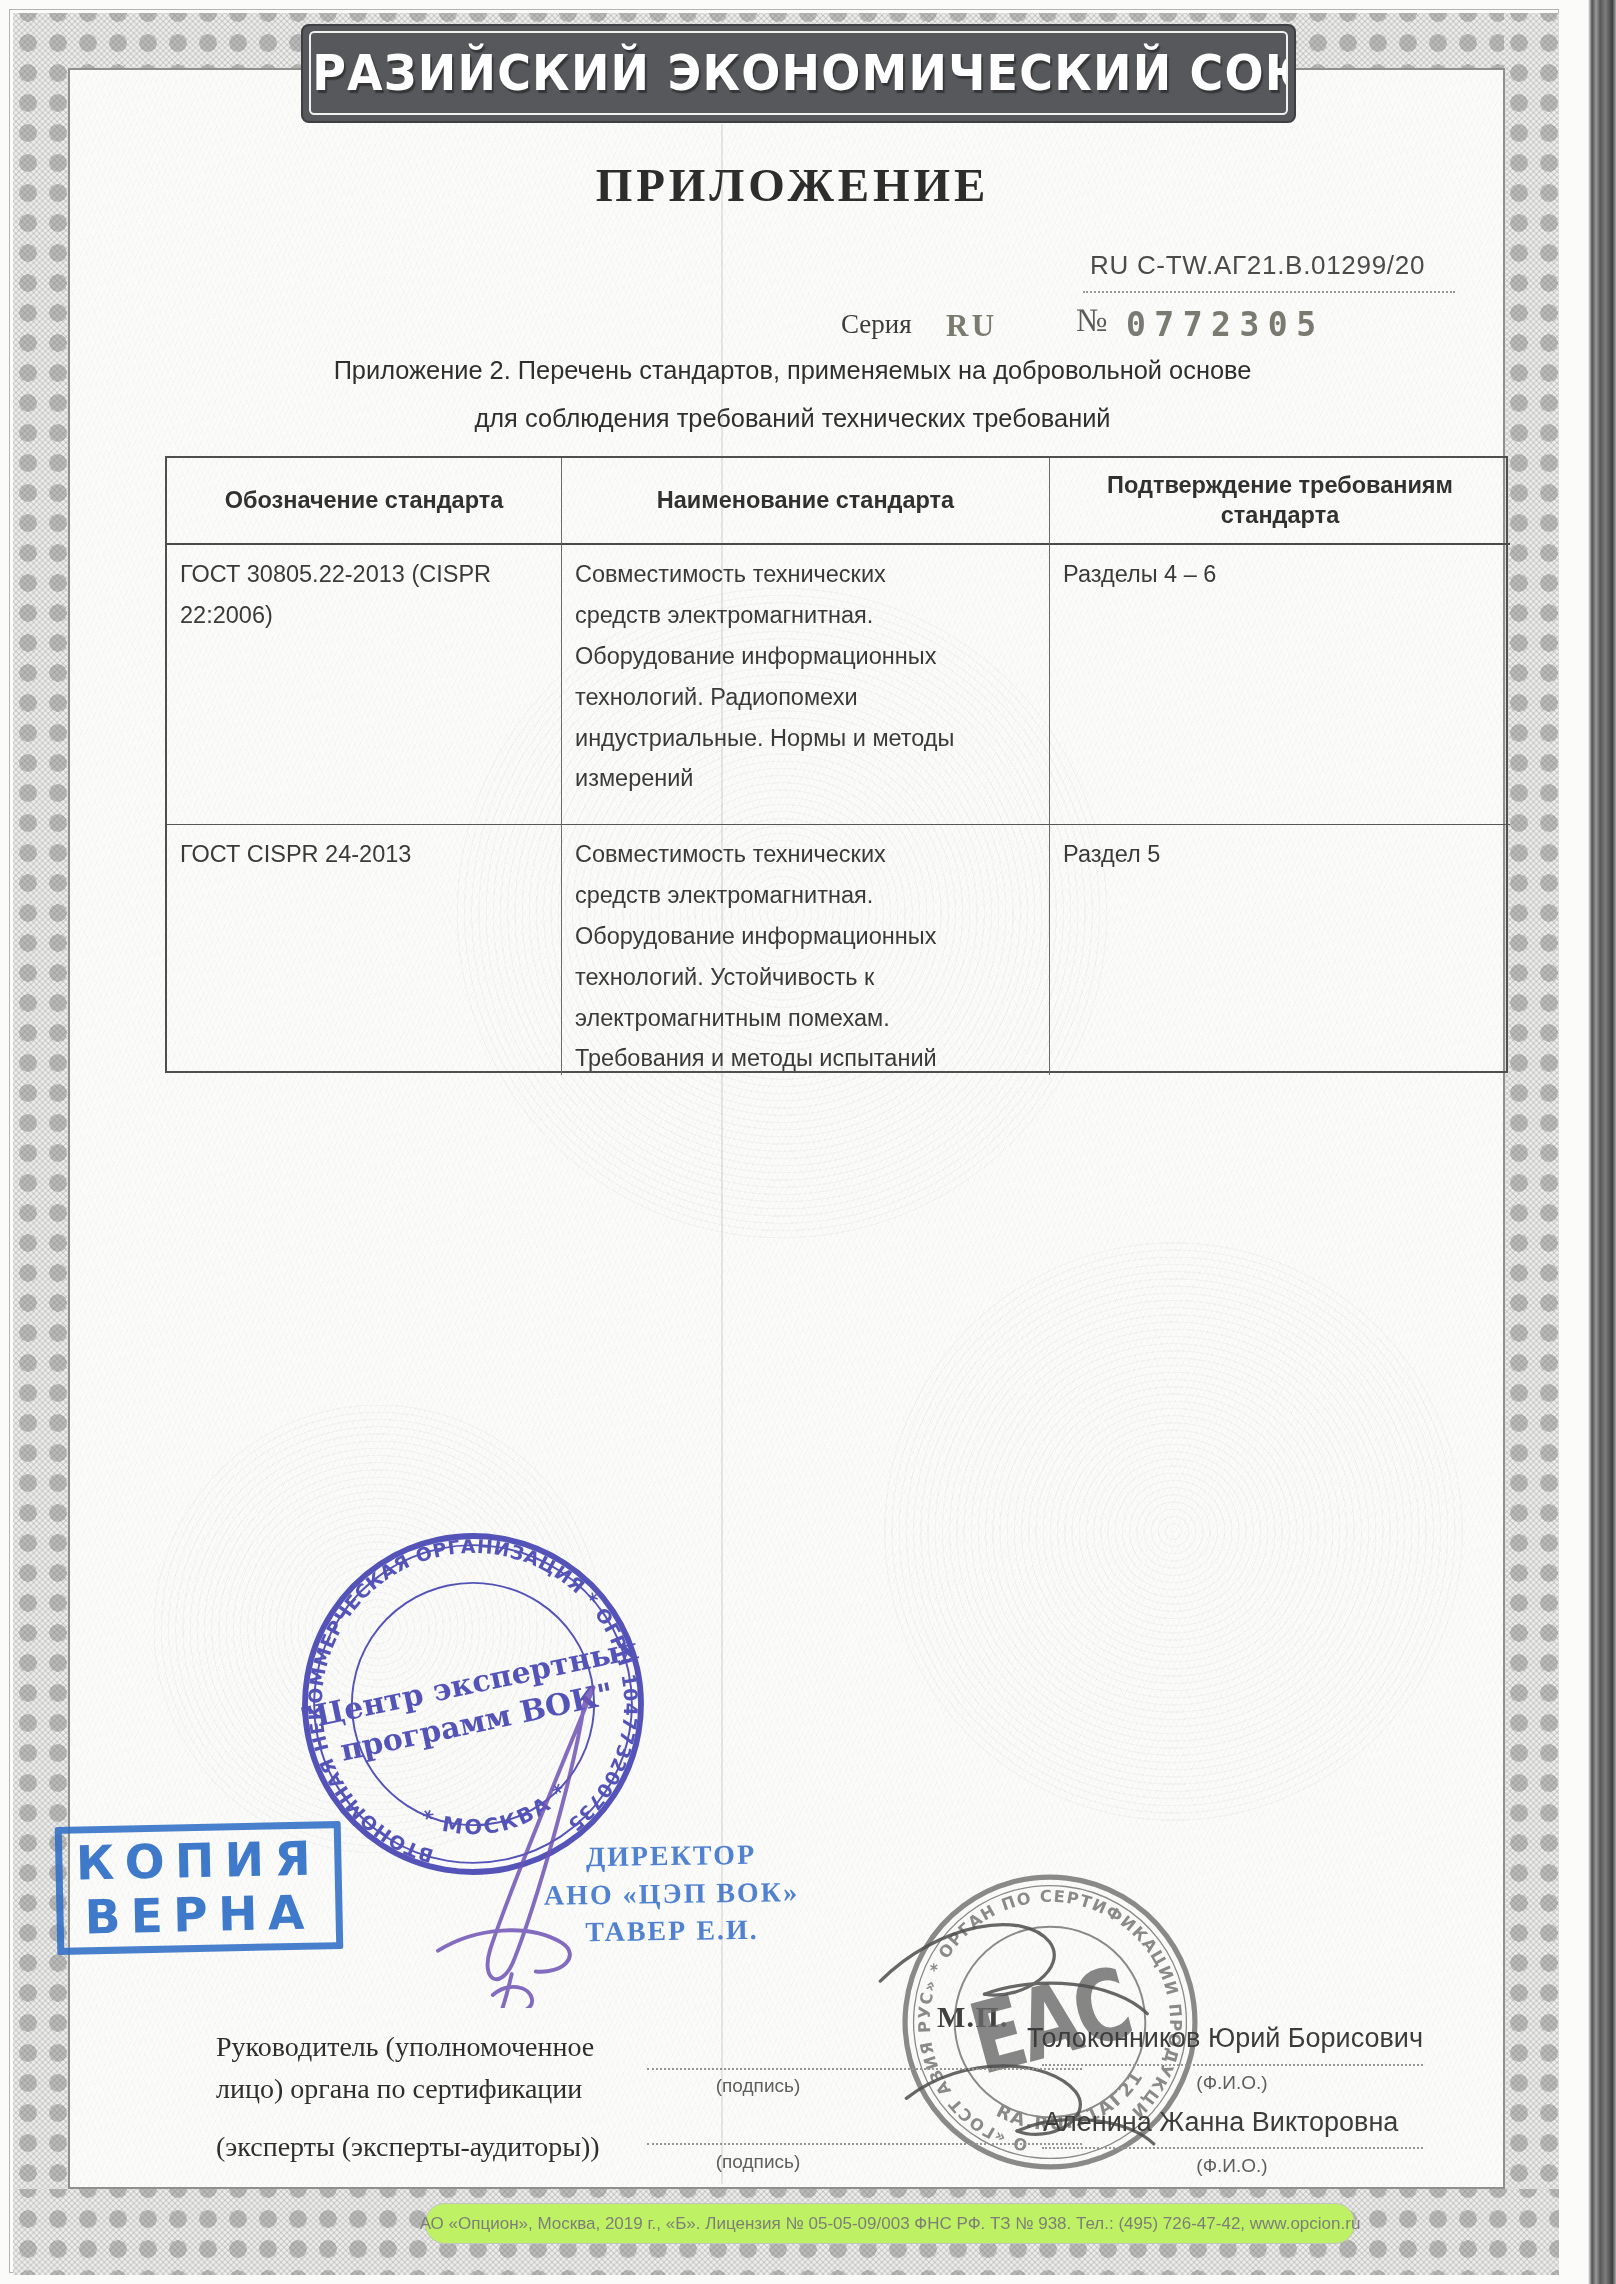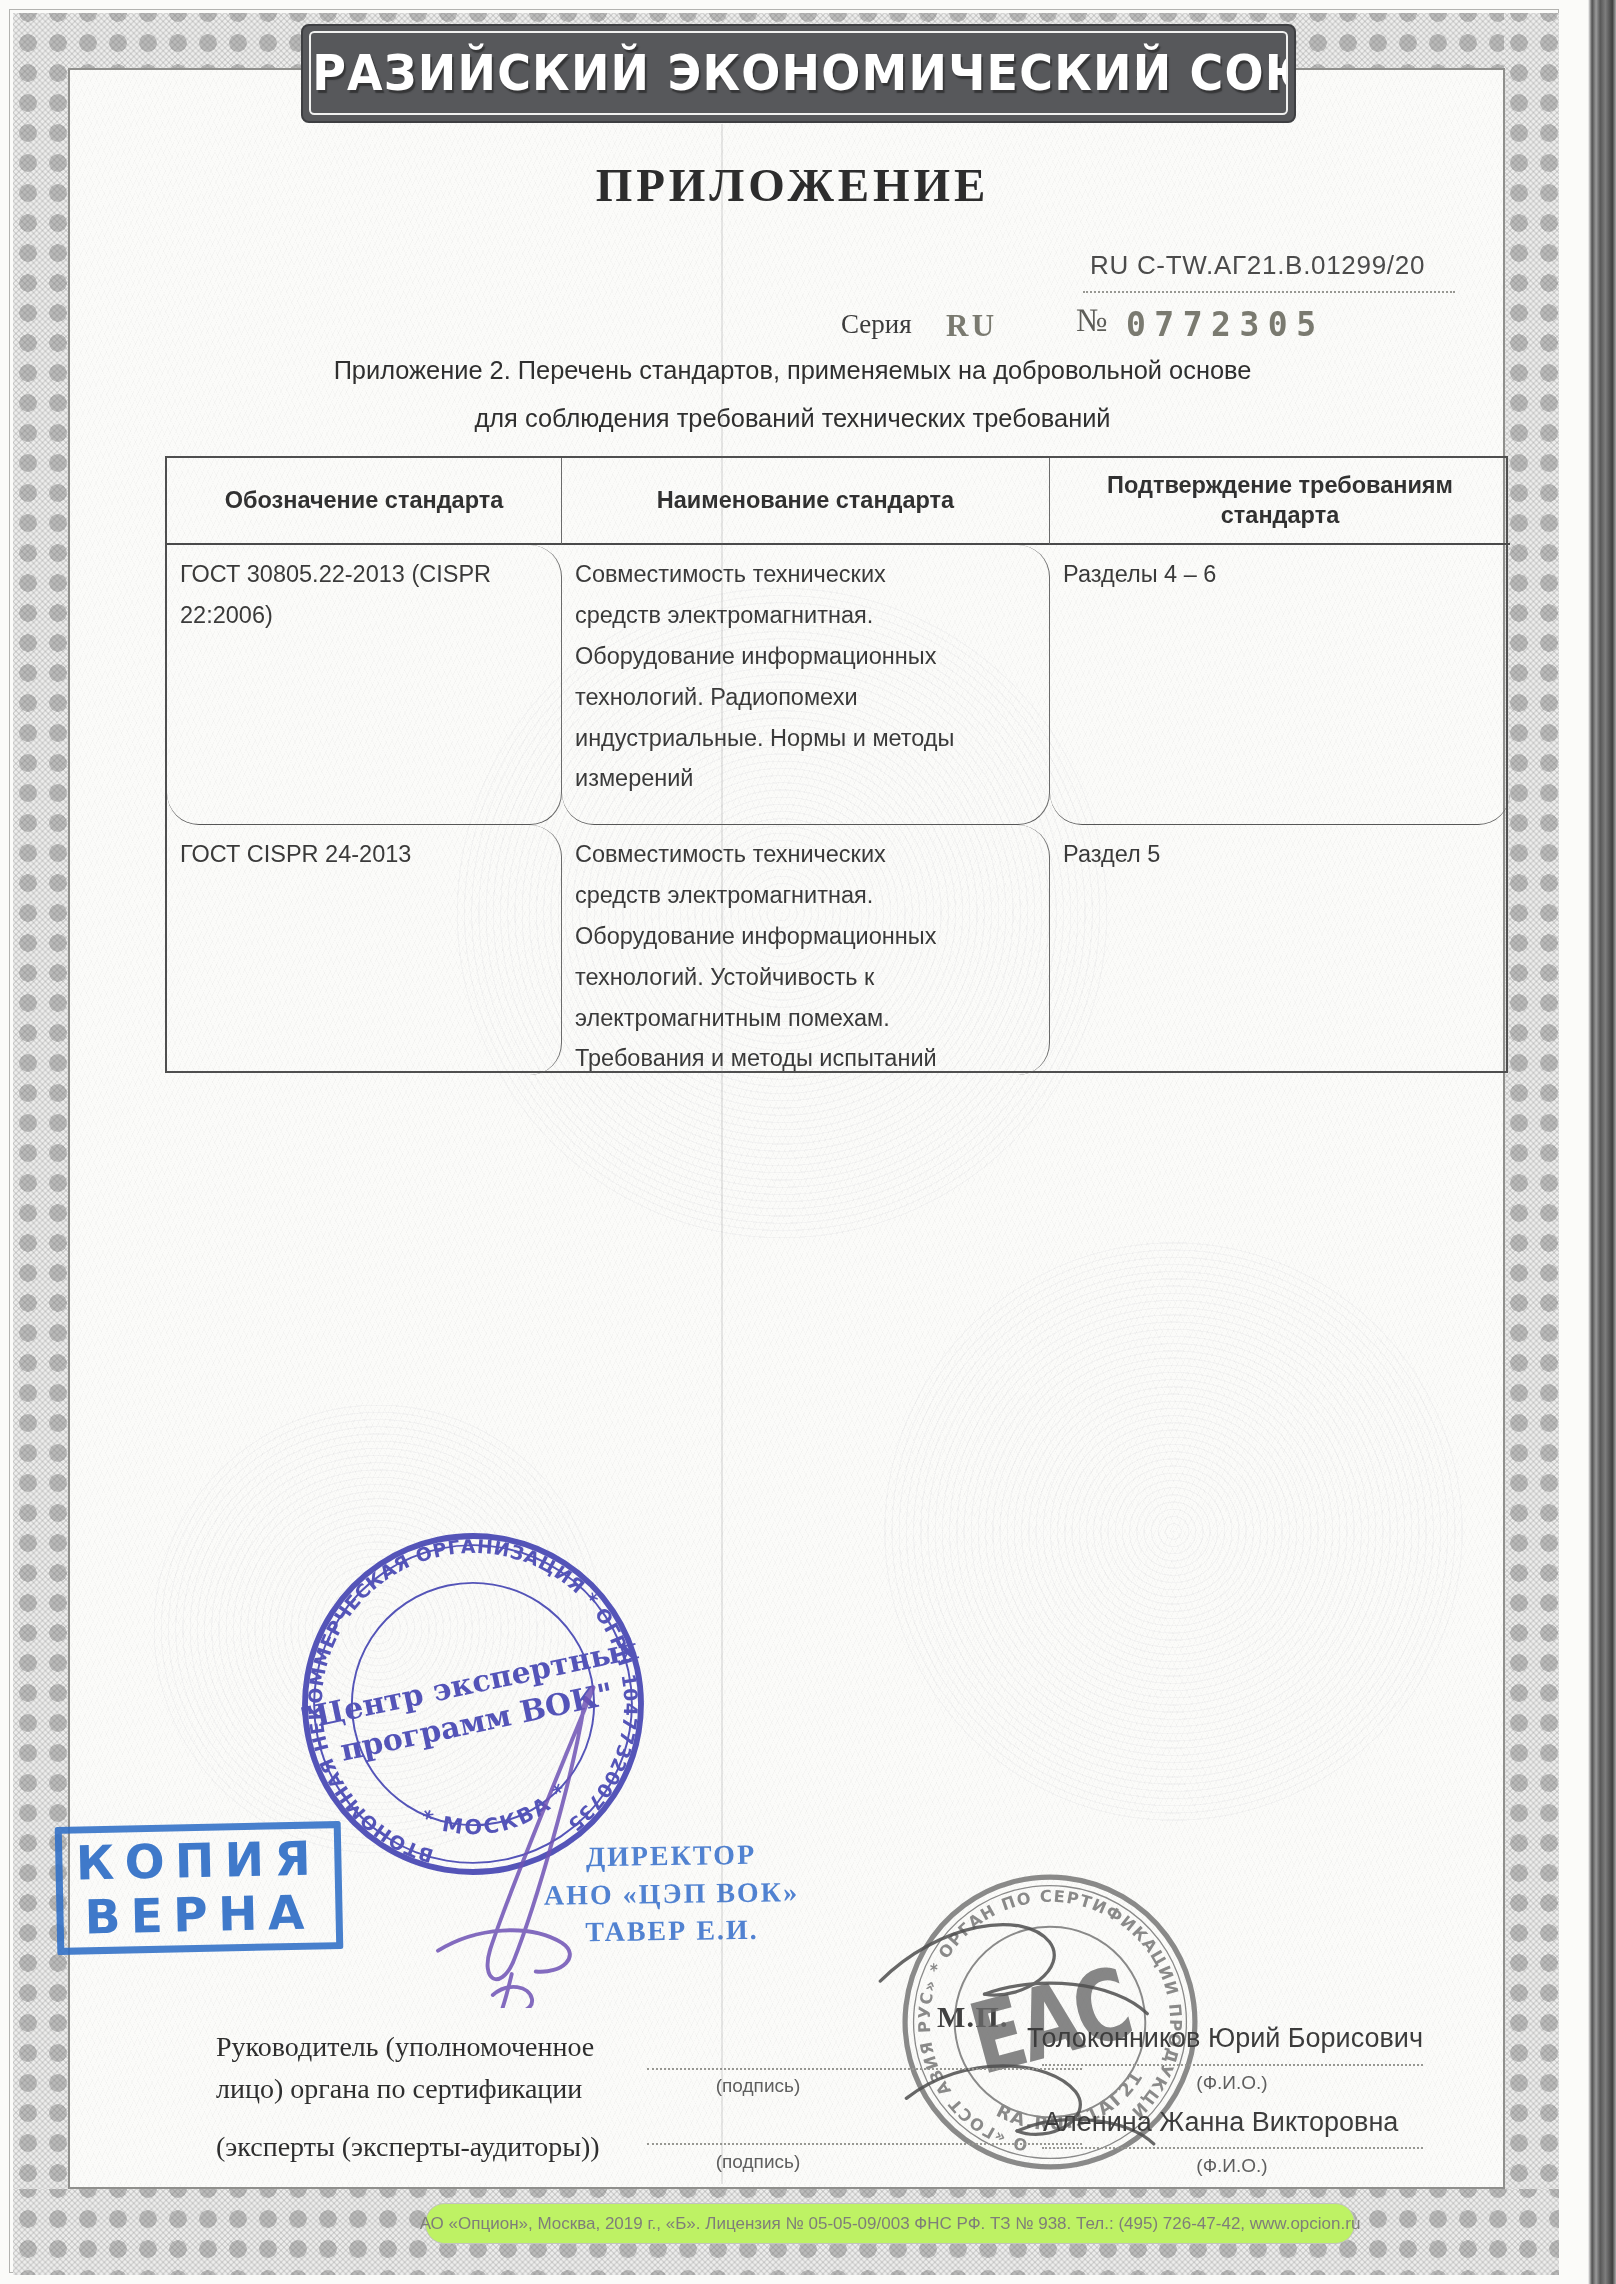--- a/index.html
+++ b/index.html
@@ -52,21 +52,21 @@
     font-size:33px;color:#7a7a70;letter-spacing:8.5px;}
   .intro-line{position:absolute;left:121px;width:1343px;text-align:center;font-size:25.4px;color:#2f2f2f;}
 
   
   .std-table{position:absolute;left:121px;top:456px;width:1343px;height:617px;display:grid;
     grid-template-columns:395px 488px 460px;grid-template-rows:87px 280px 250px;
     border:2px solid #4f4f4f;box-sizing:border-box;background:transparent;margin-left:44px;}
   .th{display:flex;align-items:center;justify-content:center;text-align:center;
     font-weight:bold;font-size:23.5px;color:#313131;border-bottom:2px solid #4a4a4a;padding:0 19.6px;}
   .th span{display:inline-block;max-width:365px;line-height:1.25;}
-  .cell{font-size:23.5px;line-height:1.74;color:#3a3a3a;padding:9px 13px;overflow:hidden;border-radius:32px;}
+  .cell{font-size:23.5px;line-height:1.74;color:#3a3a3a;padding:9px 13px;overflow:hidden;}
   .cell-name{padding-right:72px;}
   .col-sep{border-right:1.3px solid #6b6b6b;}
   .row-sep{border-bottom:1.3px solid #565656;}
 
   
   .copy-stamp{position:absolute;left:56px;top:1824px;width:286px;height:128px;box-sizing:border-box;
     border:7.2px solid rgba(47,110,198,.88);border-radius:2.6px;transform:rotate(-1.2deg);
     display:flex;flex-direction:column;align-items:center;justify-content:center;}
   .copy-stamp div{font-family:"DejaVu Sans",sans-serif;font-weight:bold;font-size:47px;letter-spacing:10.4px;
     line-height:1.15;color:rgba(47,110,198,.92);}

